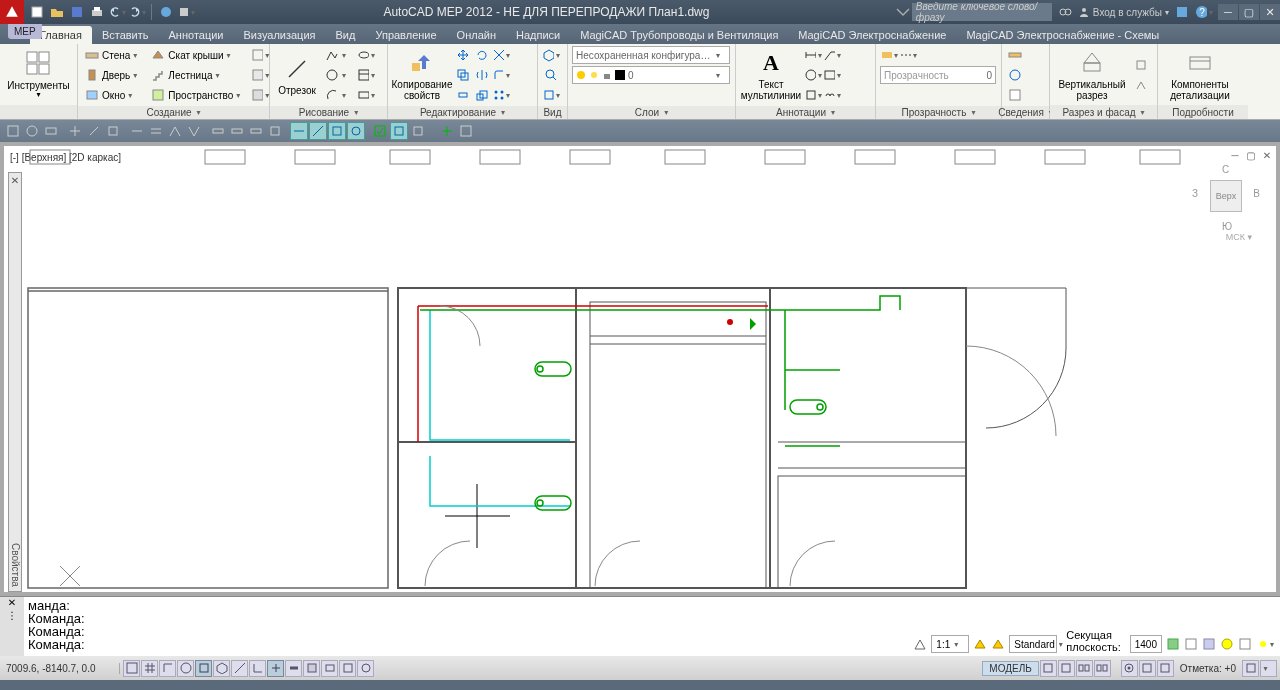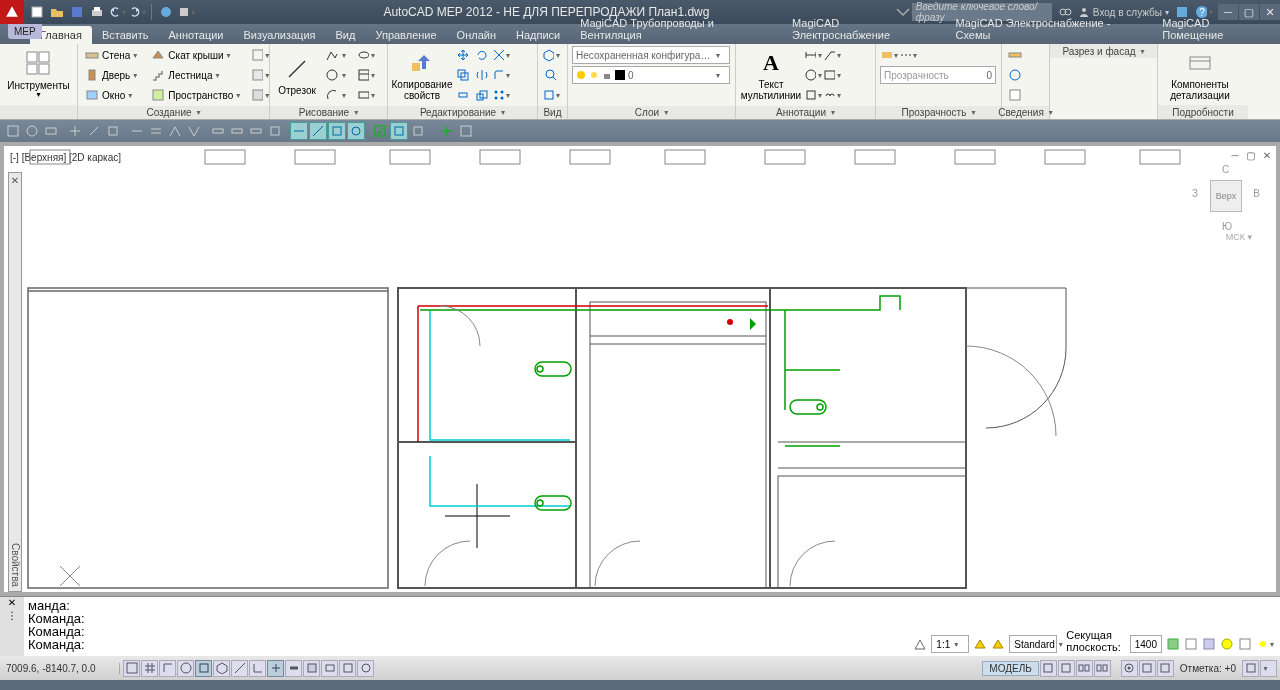--- a/index.html
+++ b/index.html
@@ -188,21 +188,20 @@
   <div class="tab">Вставить</div>
   <div class="tab">Аннотации</div>
   <div class="tab">Визуализация</div>
   <div class="tab">Вид</div>
   <div class="tab">Управление</div>
   <div class="tab">Онлайн</div>
   <div class="tab">Надписи</div>
   <div class="tab">MagiCAD Трубопроводы и Вентиляция</div>
   <div class="tab">MagiCAD Электроснабжение</div>
   <div class="tab">MagiCAD Электроснабжение - Схемы</div>
-  <div class="tab">MagiCAD Помещение</div>
 </div>
 
 <div class="ribbon">
 
   <div class="panel" style="width:78px;">
     <div class="panel-body">
       <div class="bigbtn" style="width:70px;">
         <div class="ico">
             <svg width="28" height="28">
               <rect x="2" y="2" width="10" height="10" fill="#fff" stroke="#888"></rect>
@@ -555,20 +554,43 @@
             <svg width="14" height="14">
               <rect x="2" y="2" width="10" height="10" fill="#fff" stroke="#888"></rect>
             </svg>
           </div>
     </div>
       </div>
     <div class="panel-title arrow-down">Сведения</div>
   </div>
 
   <div class="panel" style="width:108px;">
+    <div class="panel-body">
+      <div class="bigbtn" style="width:76px;">
+        <div class="ico">
+            <svg width="28" height="28">
+              <path d="M14 4 L6 14 L22 14 Z" fill="none" stroke="#888"></path>
+              <rect x="6" y="14" width="16" height="8" fill="none" stroke="#888"></rect>
+            </svg>
+          </div>
+        <span>Вертикальный разрез</span>
+      </div>
+      <div class="col">
+        <div class="icobtn">
+            <svg width="14" height="14">
+              <rect x="3" y="3" width="8" height="8" fill="none" stroke="#888"></rect>
+            </svg>
+          </div>
+        <div class="icobtn">
+            <svg width="14" height="14">
+              <path d="M3 11L7 4l4 7" fill="none" stroke="#888"></path>
+            </svg>
+          </div>
+      </div>
+    </div>
     <div class="panel-title arrow-down">Разрез и фасад</div>
   </div>
 
   <div class="panel" style="width:90px;border-right:none;">
     <div class="panel-body">
       <div class="bigbtn" style="width:76px;">
         <div class="ico">
             <svg width="28" height="28">
               <rect x="4" y="8" width="20" height="12" fill="none" stroke="#888"></rect>
               <line x1="4" y1="12" x2="24" y2="12" stroke="#888"></line>

